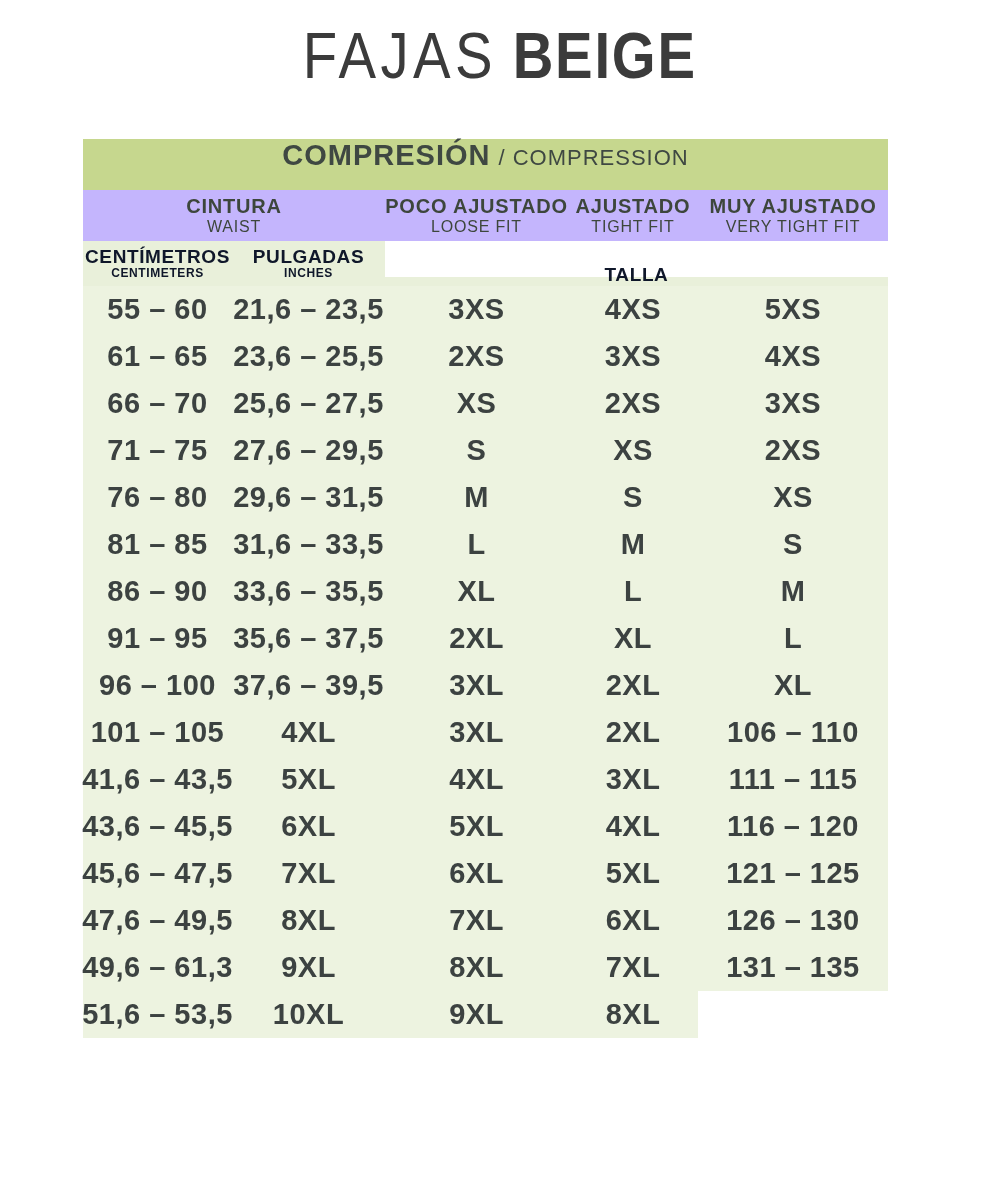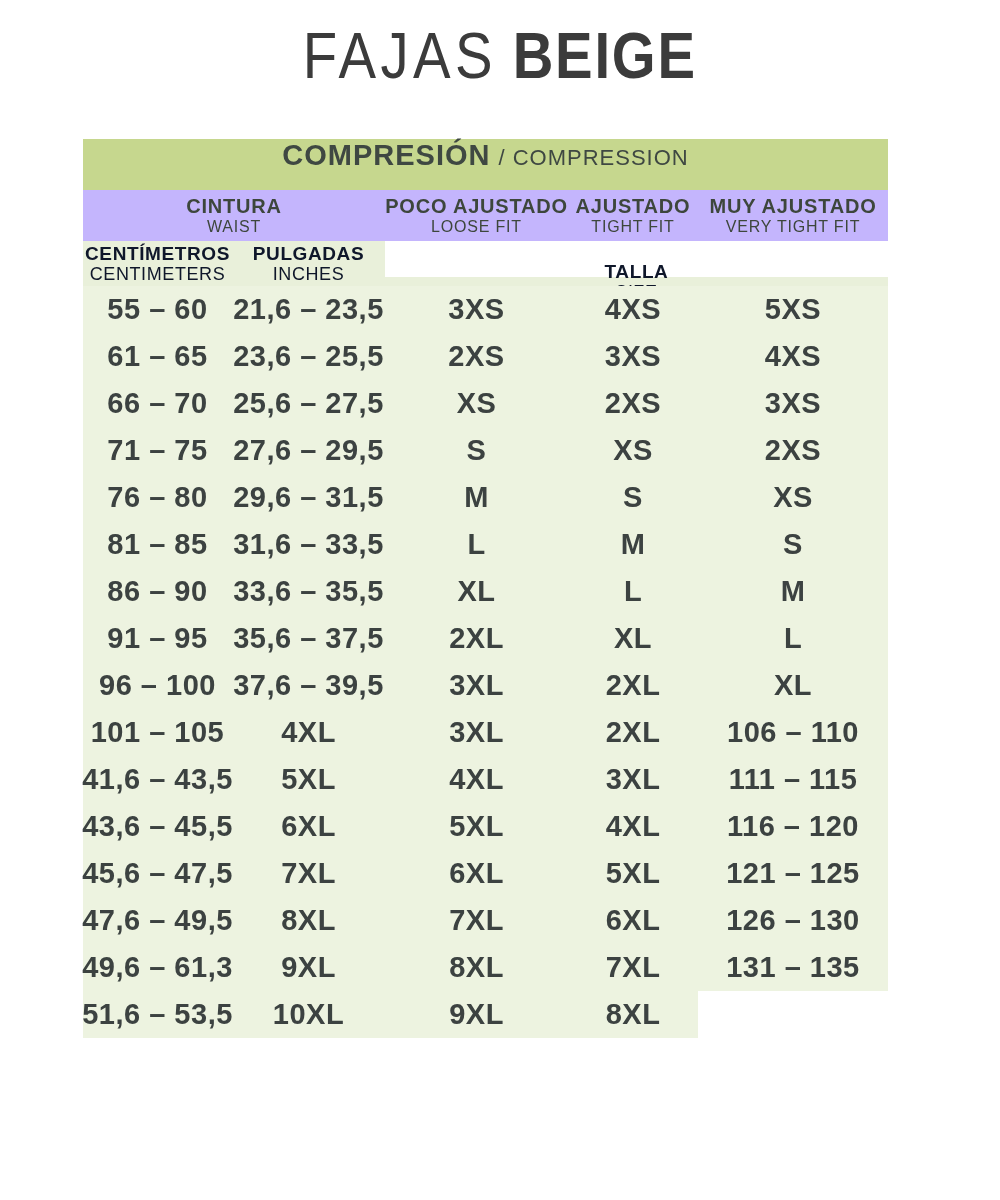--- a/index.html
+++ b/index.html
@@ -73,21 +73,21 @@
     color: #3d463c;
   }
   .hdr .h-es { font-size: 20px; font-weight: 800; letter-spacing: 0.8px; }
   .hdr .h-en { font-size: 16px; font-weight: 400; letter-spacing: 0.8px; }
 
   .subhdr {
     background: #e9f0da;
     color: #0f172a;
   }
   .subhdr .h-es { font-size: 19px; font-weight: 800; letter-spacing: 0.6px; }
-  .subhdr .h-en { font-size: 18px; font-weight: 400; letter-spacing: 0.6px; }
+  .subhdr .h-en { font-size: 12px; font-weight: 700; letter-spacing: 0.6px; }
 
   .span-cintura { grid-column: 1 / 3; }
   .span-talla   { grid-column: 3 / 6; margin-top: 36px; }
 
   .data-cell {
     background: #edf3e0;
     font-size: 29px;
     font-weight: 700;
     color: #3c4241;
     letter-spacing: 0.5px;

